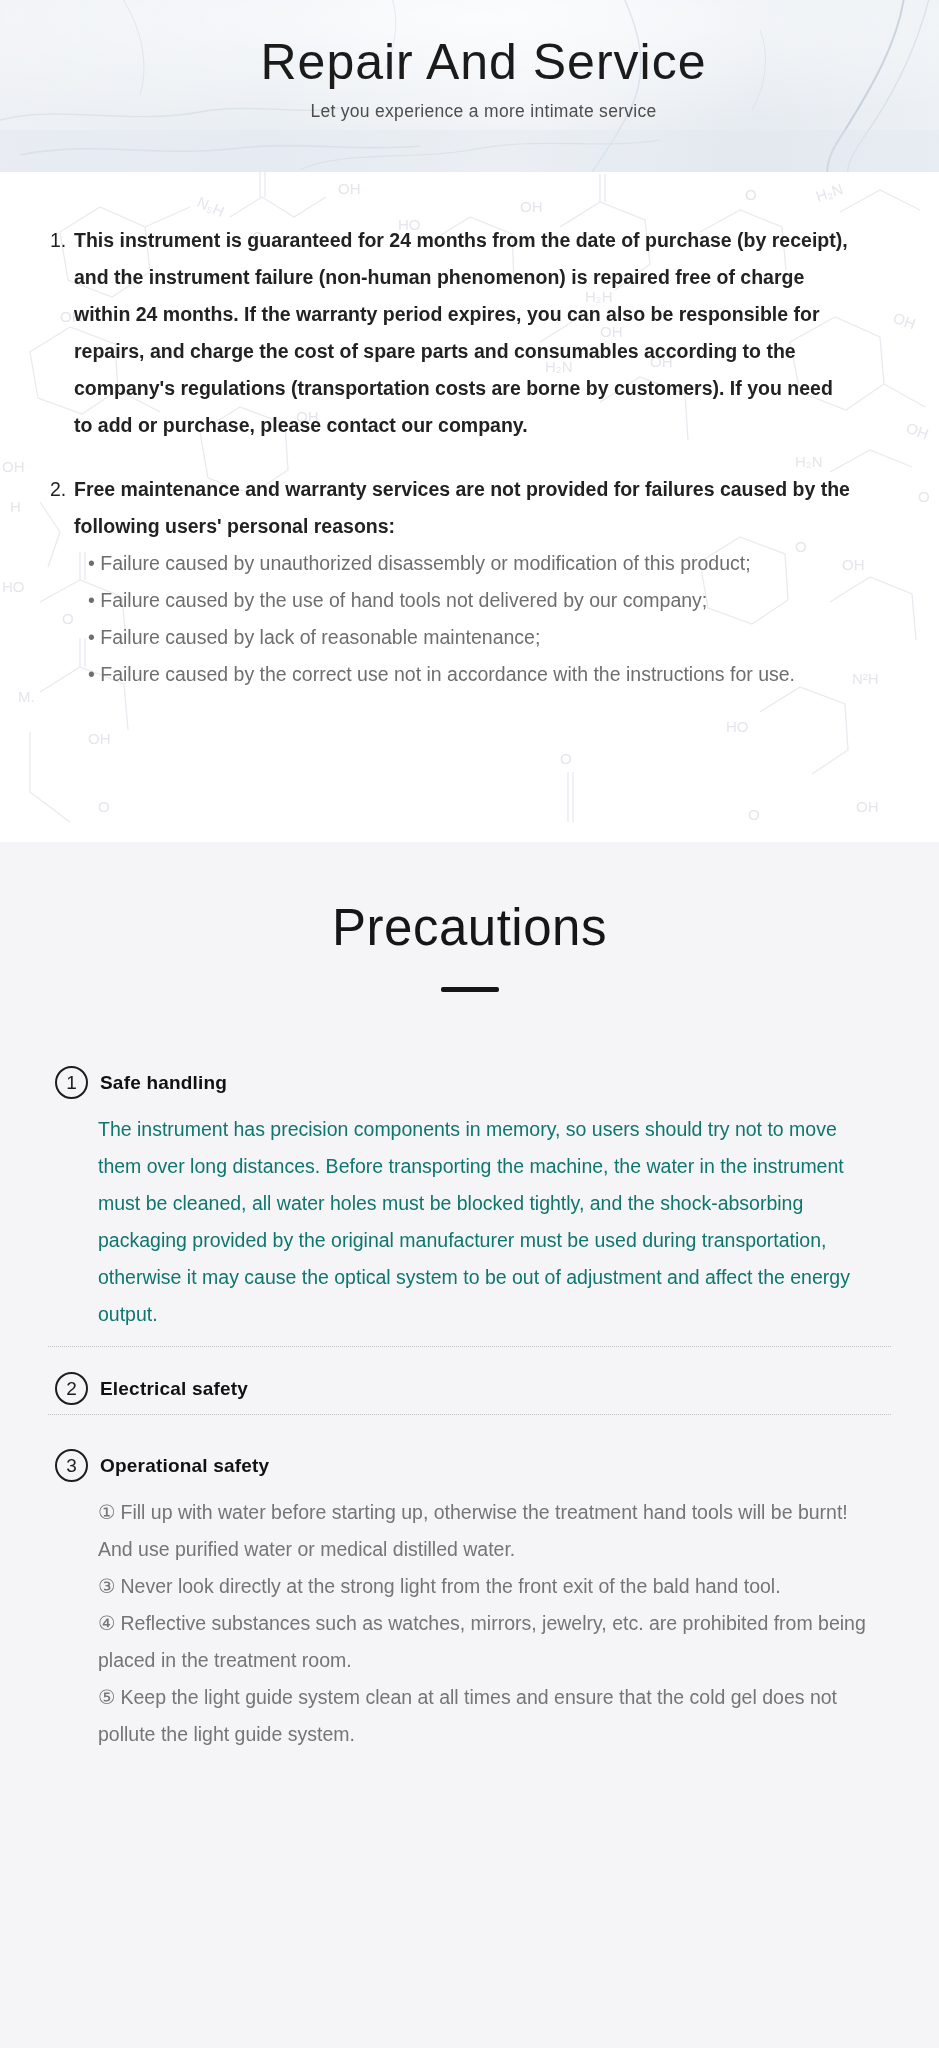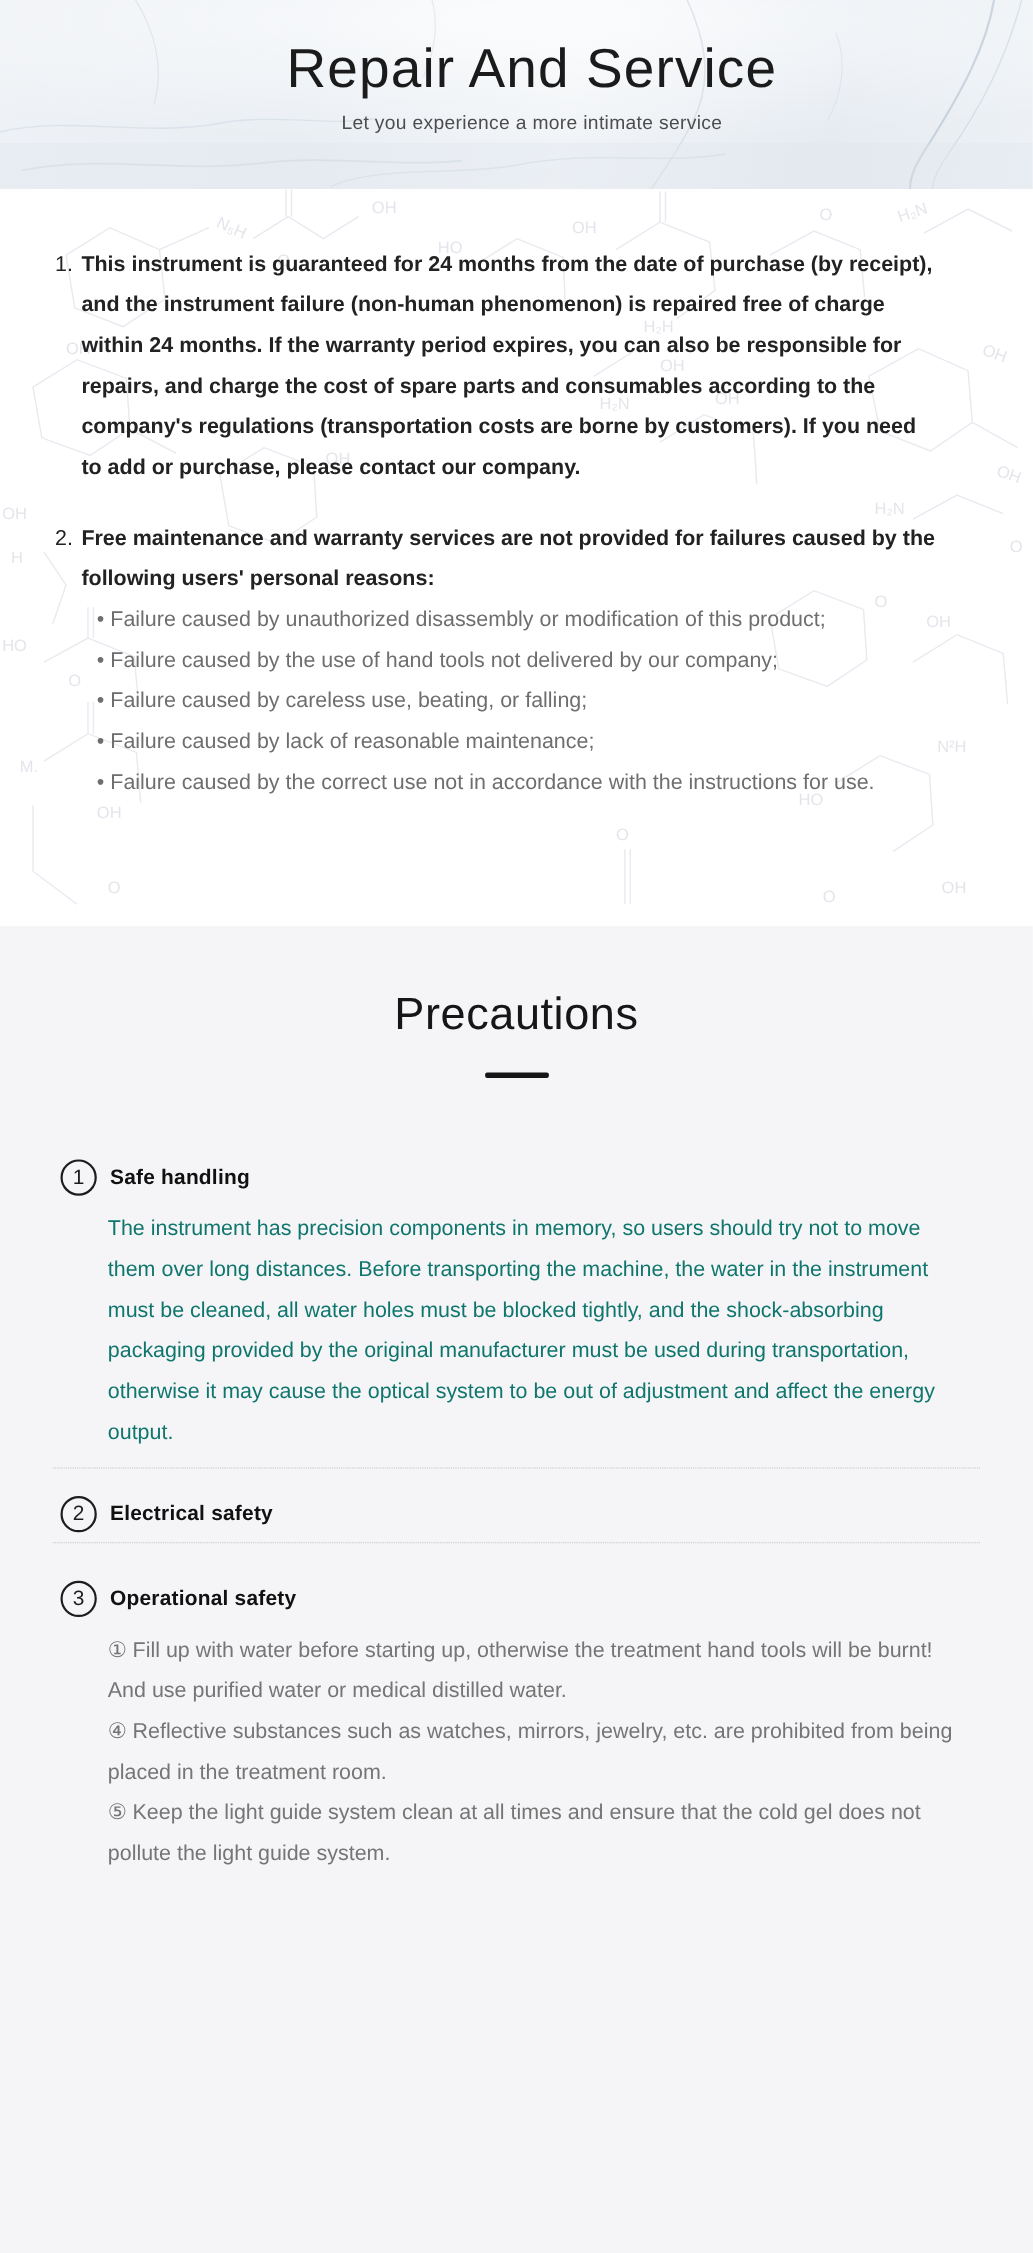--- a/index.html
+++ b/index.html
@@ -84,21 +84,21 @@
   
   .precautions {
     position: relative;
     height: 1206px;
     background: #f5f4f6;
     overflow: hidden;
   }
   .prec-title {
     padding-top: 56px;
     text-align: center;
-    font-size: 41px;
+    font-size: 51px;
     font-weight: 400;
     color: #161616;
     letter-spacing: 0.5px;
   }
   .prec-dash {
     width: 58px;
     height: 5px;
     background: #161616;
     border-radius: 2px;
     margin: 30px auto 0 auto;
@@ -247,21 +247,20 @@
       </div>
 
       <div class="w-item w-item-2">
         <span class="w-num">2.</span>
         <div class="w-text">Free maintenance and warranty services are not provided for failures caused by the following users' personal reasons:</div>
       </div>
 
       <ul class="w-bullets">
         <li class="w-bullet">Failure caused by unauthorized disassembly or modification of this product;</li>
         <li class="w-bullet">Failure caused by the use of hand tools not delivered by our company;</li>
-        <li class="w-bullet">Failure caused by careless use, beating, or falling;</li>
         <li class="w-bullet">Failure caused by lack of reasonable maintenance;</li>
         <li class="w-bullet">Failure caused by the correct use not in accordance with the instructions for use.</li>
       </ul>
     </div>
   </section>
 
   <section class="precautions">
     <h2 class="prec-title">Precautions</h2>
     <div class="prec-dash"></div>
 
@@ -279,18 +278,19 @@
     </div>
 
     <hr class="divider divider-2">
 
     <div class="prec-head prec-head-3">
       <span class="circle-num">3</span>
       <span class="prec-heading">Operational safety</span>
     </div>
     <div class="steps">
       <p class="step"><span class="step-marker">①</span><span>Fill up with water before starting up, otherwise the treatment hand tools will be burnt! And use purified water or medical distilled water.</span></p>
+      <p class="step"><span class="step-marker">③</span><span>Never look directly at the strong light from the front exit of the bald hand tool.</span></p>
       <p class="step"><span class="step-marker">④</span><span>Reflective substances such as watches, mirrors, jewelry, etc. are prohibited from being placed in the treatment room.</span></p>
       <p class="step"><span class="step-marker">⑤</span><span>Keep the light guide system clean at all times and ensure that the cold gel does not pollute the light guide system.</span></p>
     </div>
   </section>
 
 </div>
 
 </body></html>

